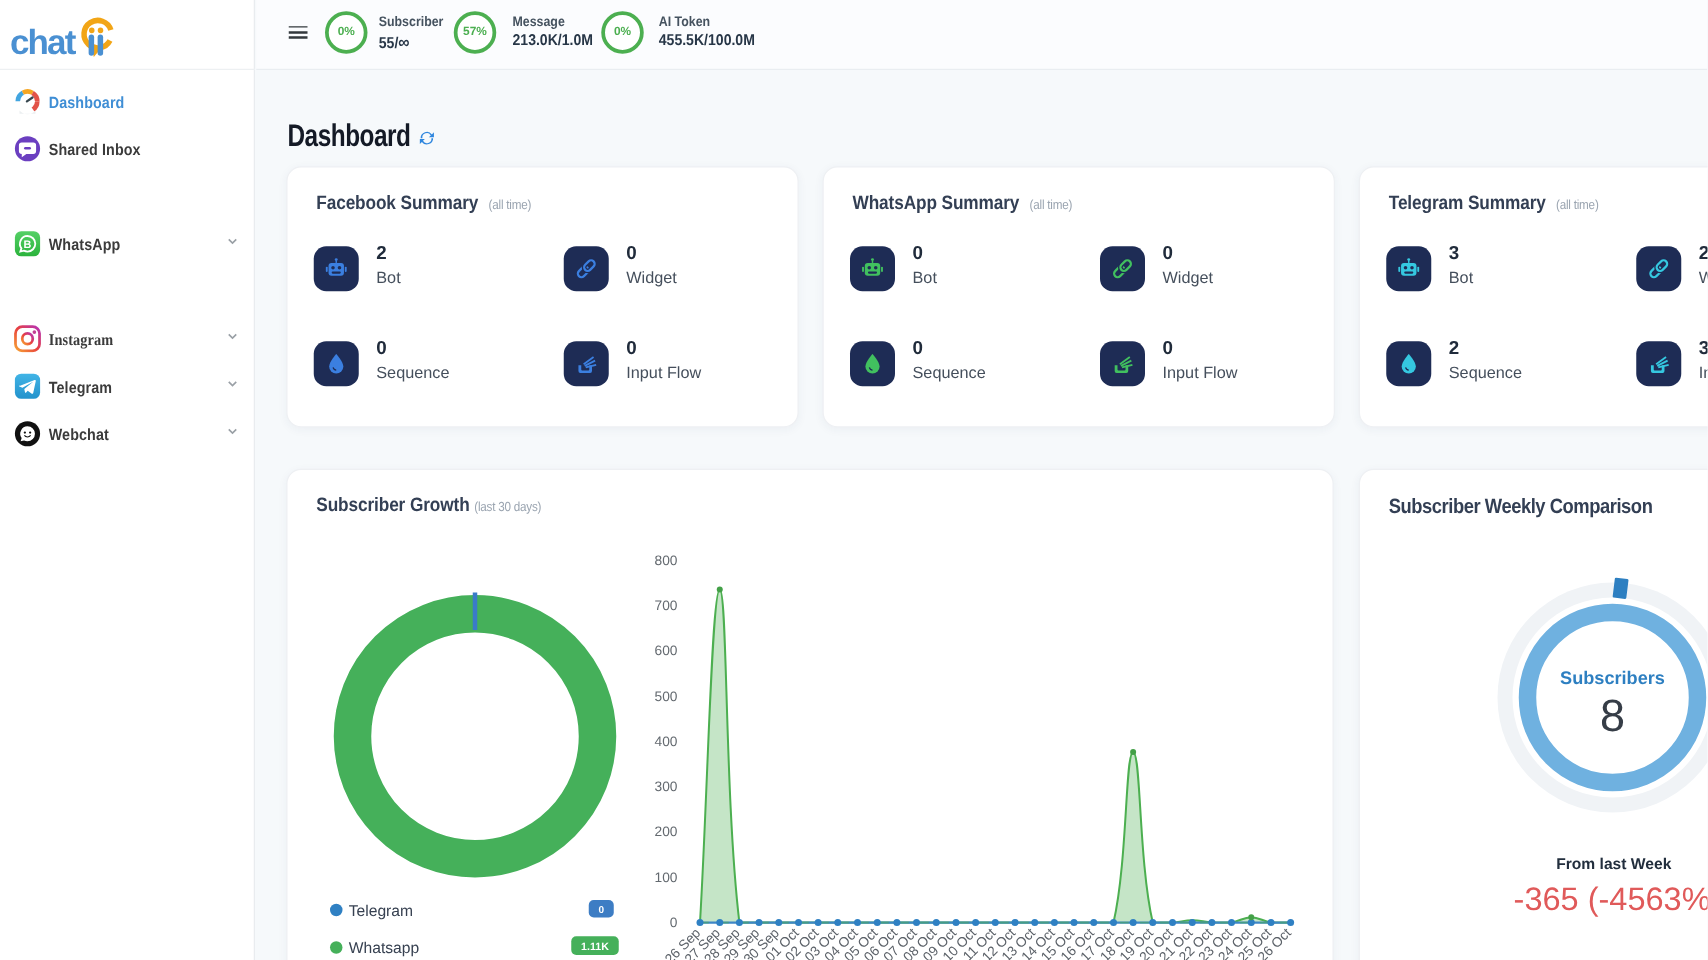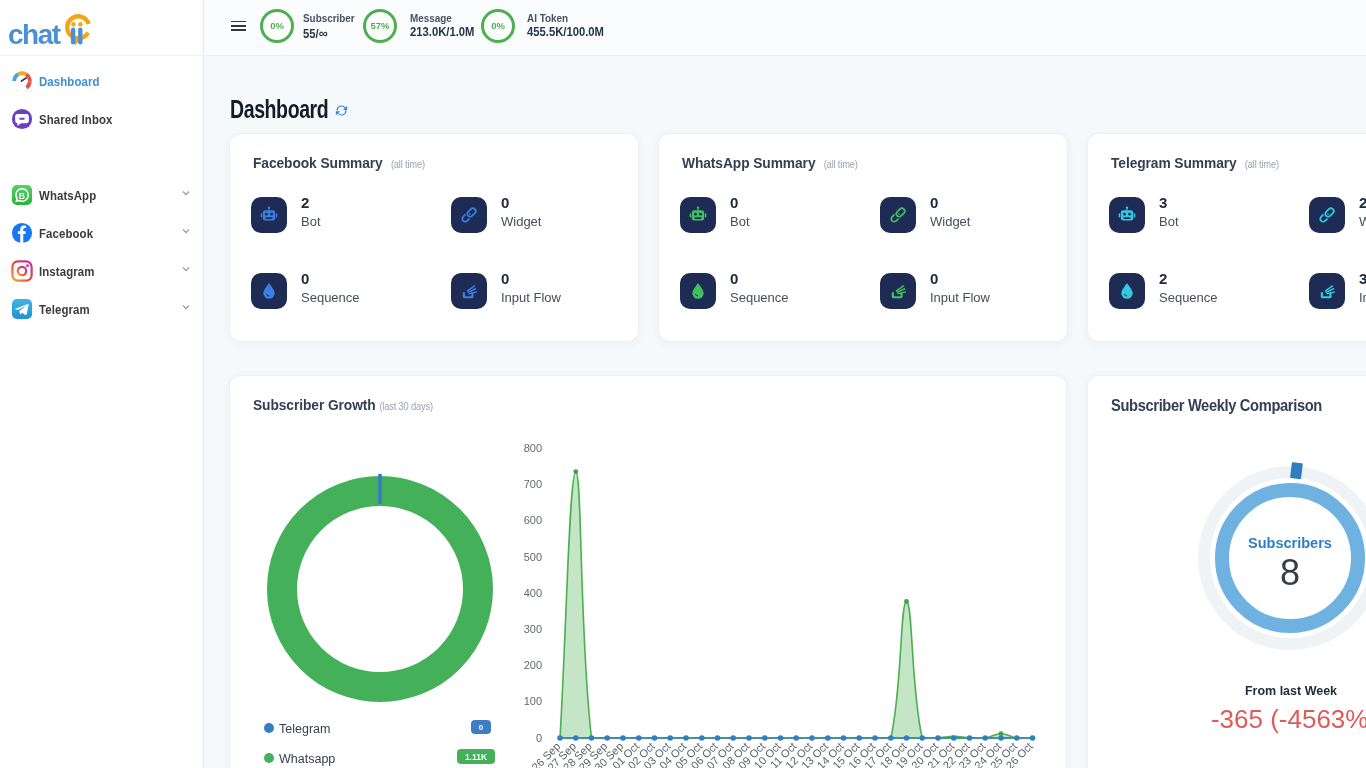--- a/index.html
+++ b/index.html
@@ -84,32 +84,22 @@
       <rect x="1" y="1" width="22" height="22" rx="5.5" fill="url(#wag)"></rect>
       <path d="M 12 5.2 a 6.8 6.8 0 0 1 0 13.6 a 6.9 6.9 0 0 1 -3.2 -0.8 l -3.0 0.8 l 0.9 -2.8 a 6.8 6.8 0 0 1 5.3 -10.8 Z" fill="none" stroke="#fff" stroke-width="1.6"></path>
       <text x="12" y="16" font-size="9.5" font-weight="700" fill="#fff" text-anchor="middle">B</text>
     </svg>
     <span class="lb">WhatsApp</span>
     <svg class="ch" viewBox="0 0 10 10">
         <path d="M2 3.5 L5 6.5 L8 3.5" stroke="#9aa0a6" stroke-width="1.3" fill="none"></path>
       </svg>
   </div>
 
-  <div class="mi" style="top:214px;">
-    <svg class="ic" viewBox="0 0 24 24">
-      <circle cx="12" cy="12" r="11" fill="#1877f2"></circle>
-      <path d="M 15.8 13.2 l 0.5 -3 h -2.9 V 8.3 c 0 -0.9 0.4 -1.7 1.7 -1.7 h 1.4 V 4 c -0.8 -0.12 -1.6 -0.2 -2.4 -0.2 c -2.4 0 -4 1.5 -4 4.1 v 2.3 H 7.5 v 3 h 2.6 V 23 a 11 11 0 0 0 3.3 0 v -9.8 Z" fill="#fff"></path>
-    </svg>
-    <span class="lb">Facebook</span>
-    <svg class="ch" viewBox="0 0 10 10">
-        <path d="M2 3.5 L5 6.5 L8 3.5" stroke="#9aa0a6" stroke-width="1.3" fill="none"></path>
-      </svg>
-  </div>
-
-  <div class="mi" style="top:252px;">
+
+  <div class="mi" style="top:252px;font-family:Liberation Serif, serif;">
     <svg class="ic" viewBox="0 0 24 24">
       <defs>
           <linearGradient id="igg" x1="0" y1="1" x2="1" y2="0">
         <stop offset="0" stop-color="#f7a233"></stop>
             <stop offset=".5" stop-color="#e8403f"></stop>
             <stop offset="1" stop-color="#b533b8"></stop>
           </linearGradient>
         </defs>
       <rect x="1.5" y="1.5" width="21" height="21" rx="6" fill="#fff" stroke="url(#igg)" stroke-width="2.4"></rect>
       <circle cx="12" cy="12" r="4.6" fill="none" stroke="url(#igg)" stroke-width="2.4"></circle>
@@ -131,20 +121,33 @@
         </defs>
       <rect x="1" y="1" width="22" height="22" rx="5.5" fill="url(#tgg)"></rect>
       <path d="M 5 11.7 L 18.2 6.6 c 0.6 -0.2 1.2 0.3 1 1 l -2.2 10.3 c -0.15 0.7 -1 1 -1.6 0.5 l -3.2 -2.4 l -1.6 1.6 c -0.3 0.3 -0.7 0.2 -0.8 -0.3 l -0.6 -3 l 8 -6.5 l -9.6 5.4 l -2.6 -0.9 c -0.6 -0.25 -0.6 -1 0 -1.2 Z" fill="#fff"></path>
     </svg>
     <span class="lb">Telegram</span>
     <svg class="ch" viewBox="0 0 10 10">
         <path d="M2 3.5 L5 6.5 L8 3.5" stroke="#9aa0a6" stroke-width="1.3" fill="none"></path>
       </svg>
   </div>
 
+  <div class="mi" style="top:328px;">
+    <svg class="ic" viewBox="0 0 24 24">
+      <circle cx="12" cy="12" r="11" fill="#111"></circle>
+      <path d="M 12 5.5 a 6.5 6.5 0 0 1 0 13 a 6.6 6.6 0 0 1 -3 -0.7 l -3 0.8 l 0.9 -2.8 a 6.5 6.5 0 0 1 5.1 -10.3 Z" fill="#fff"></path>
+      <circle cx="9.7" cy="11" r="1" fill="#111"></circle>
+      <circle cx="14.3" cy="11" r="1" fill="#111"></circle>
+      <path d="M 9.3 13.5 a 3.4 3.4 0 0 0 5.4 0" stroke="#111" stroke-width="1" fill="none"></path>
+    </svg>
+    <span class="lb">Webchat</span>
+    <svg class="ch" viewBox="0 0 10 10">
+        <path d="M2 3.5 L5 6.5 L8 3.5" stroke="#9aa0a6" stroke-width="1.3" fill="none"></path>
+      </svg>
+  </div>
 
 </div>
 <div id="topbar">
 
   <div style="position:absolute;left:26px;top:20.5px;width:15px;height:11px;">
     <div style="height:1.8px;background:#33383d;"></div>
     <div style="height:1.8px;background:#33383d;margin-top:2.7px;"></div>
     <div style="height:1.8px;background:#33383d;margin-top:2.7px;"></div>
   </div>
 

